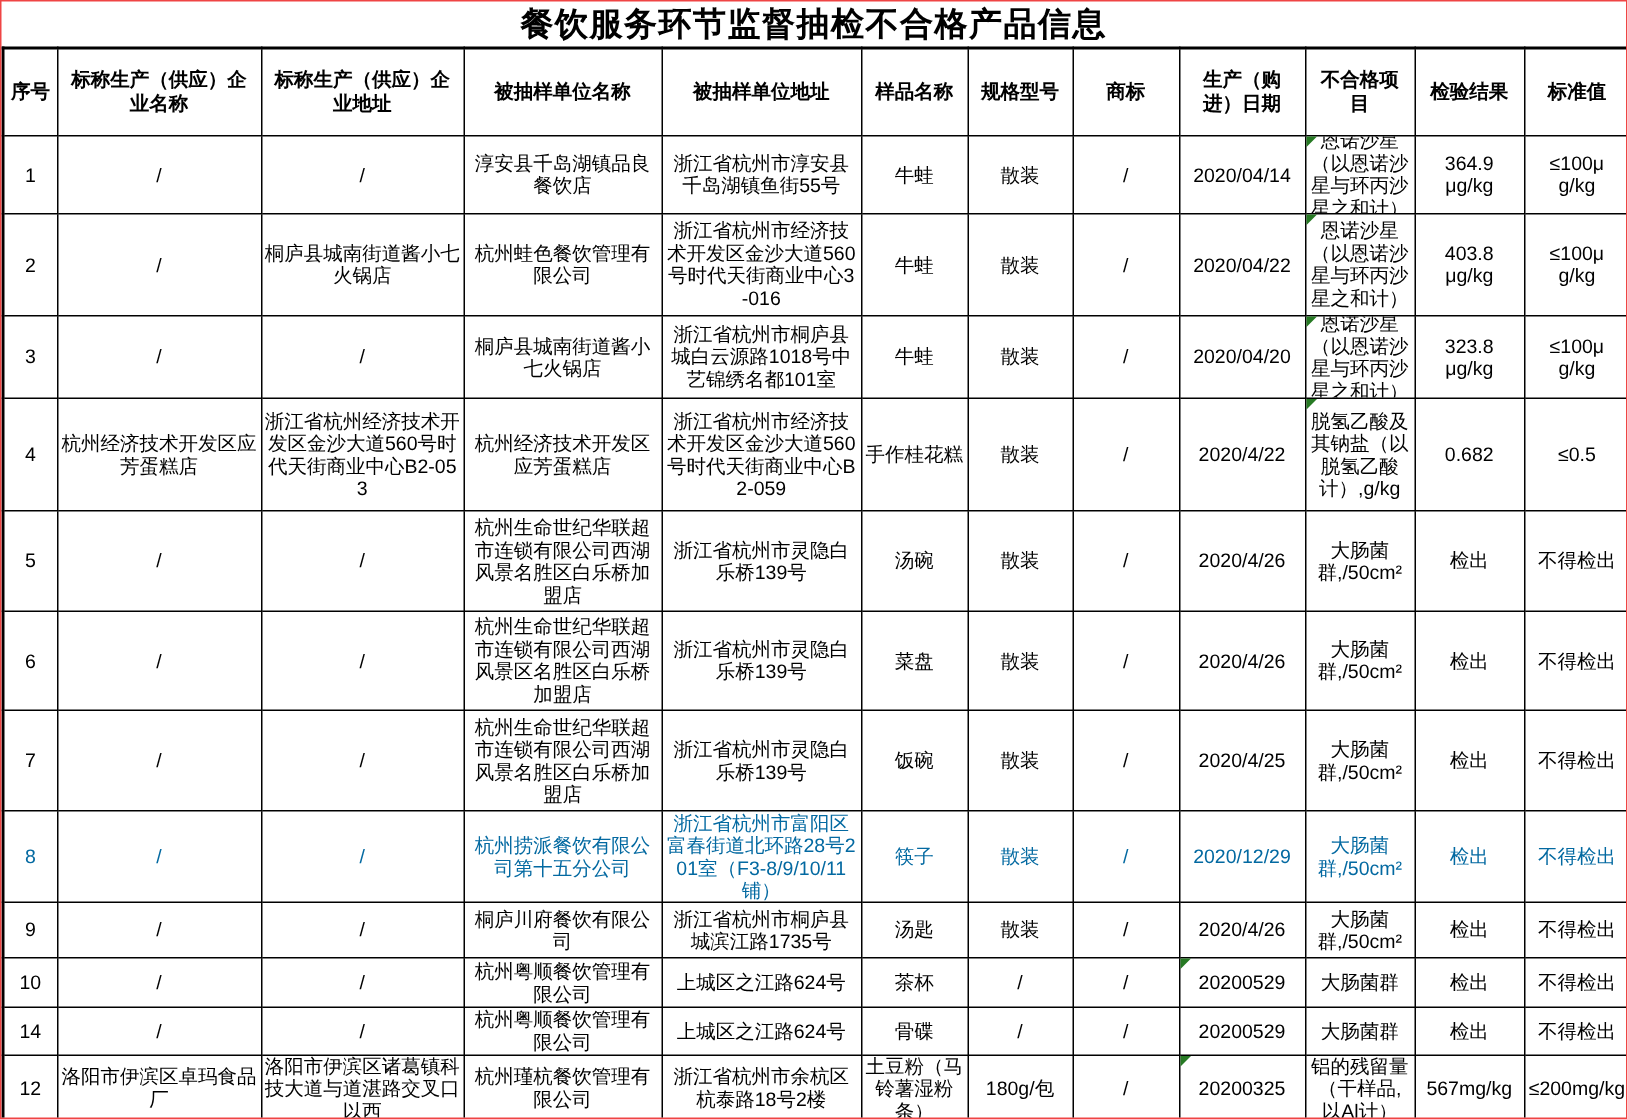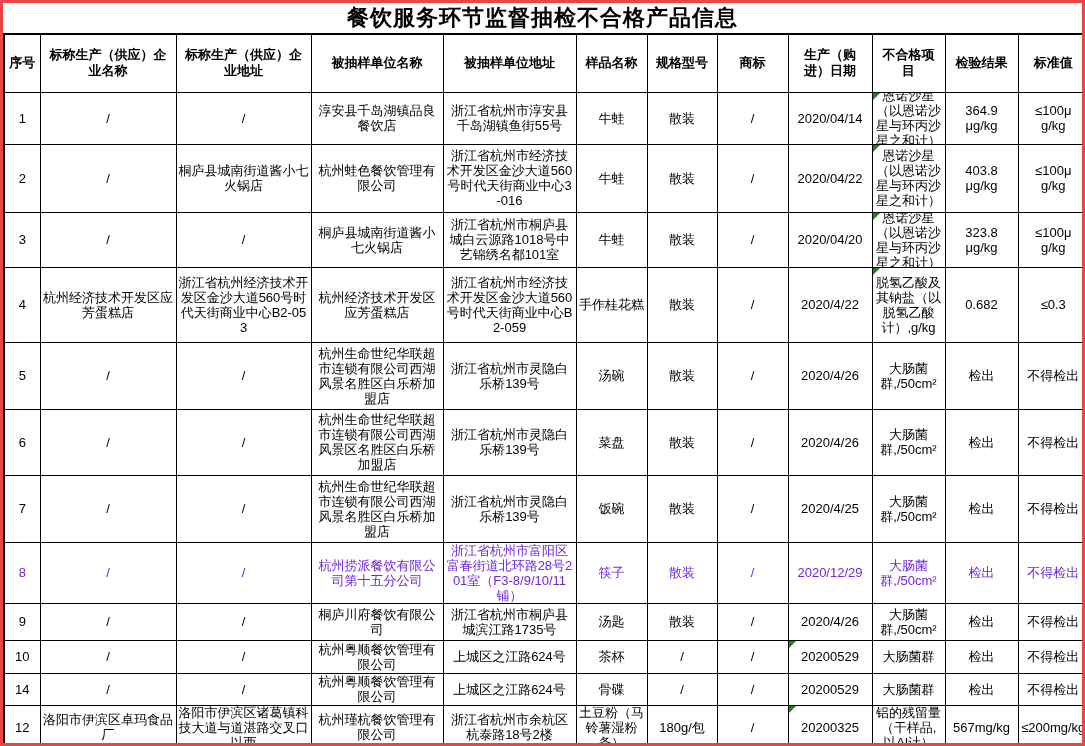--- a/index.html
+++ b/index.html
@@ -1,18 +1,18 @@
 <!DOCTYPE html>
 <html><head>
 <meta charset="utf-8">
 <style>
   html,body { margin:0; padding:0; background:#fff; }
   .page {
     position:relative; width:1085px; height:746px;
-    box-sizing:border-box; border:3px solid #ef4444;
+    box-sizing:border-box; border:1px solid #ef4444;
     background:#fff; overflow:hidden;
     font-family:"Liberation Sans","DejaVu Sans",sans-serif;
     color:#000;
   }
   .title {
     height:30px; display:flex; align-items:center; justify-content:center;
     font-size:22px; font-weight:bold; letter-spacing:1px;
   }
   table.grid {
     border-collapse:collapse; table-layout:fixed; width:1083px;
@@ -22,21 +22,21 @@
     border:1px solid #000; position:relative; padding:0;
     font-size:13px; line-height:15px;
   }
   .grid th { font-weight:bold; line-height:16px; }
   .cw {
     position:absolute; top:0; left:0; right:0; bottom:0;
     display:flex; align-items:center; justify-content:center;
     padding:0 2px; overflow:hidden; text-align:center;
   }
   .cw span { white-space:pre-line; word-break:break-all; }
-  tr.hl td { color:#6d28d9;text-decoration:underline; }
+  tr.hl td { color:#0369a1;text-decoration:underline; }
   td.note::before {
     content:''; position:absolute; top:0; left:0; z-index:2;
     border-top:7px solid #277a24; border-right:7px solid transparent;
   }
   .watermark { position:absolute; z-index:5; opacity:.85; pointer-events:none; }
 </style>
 </head>
 <body>
 
 <div class="page">
@@ -369,21 +369,21 @@
               <span>脱氢乙酸及其钠盐（以脱氢乙酸计）,g/kg</span>
             </div>
           </td>
           <td>
             <div class="cw">
               <span>0.682</span>
             </div>
           </td>
           <td>
             <div class="cw">
-              <span>≤0.3</span>
+              <span>≤0.5</span>
             </div>
           </td>
         </tr>
         <tr style="height: 67px;">
           <td>
             <div class="cw">
               <span>5</span>
             </div>
           </td>
           <td>

